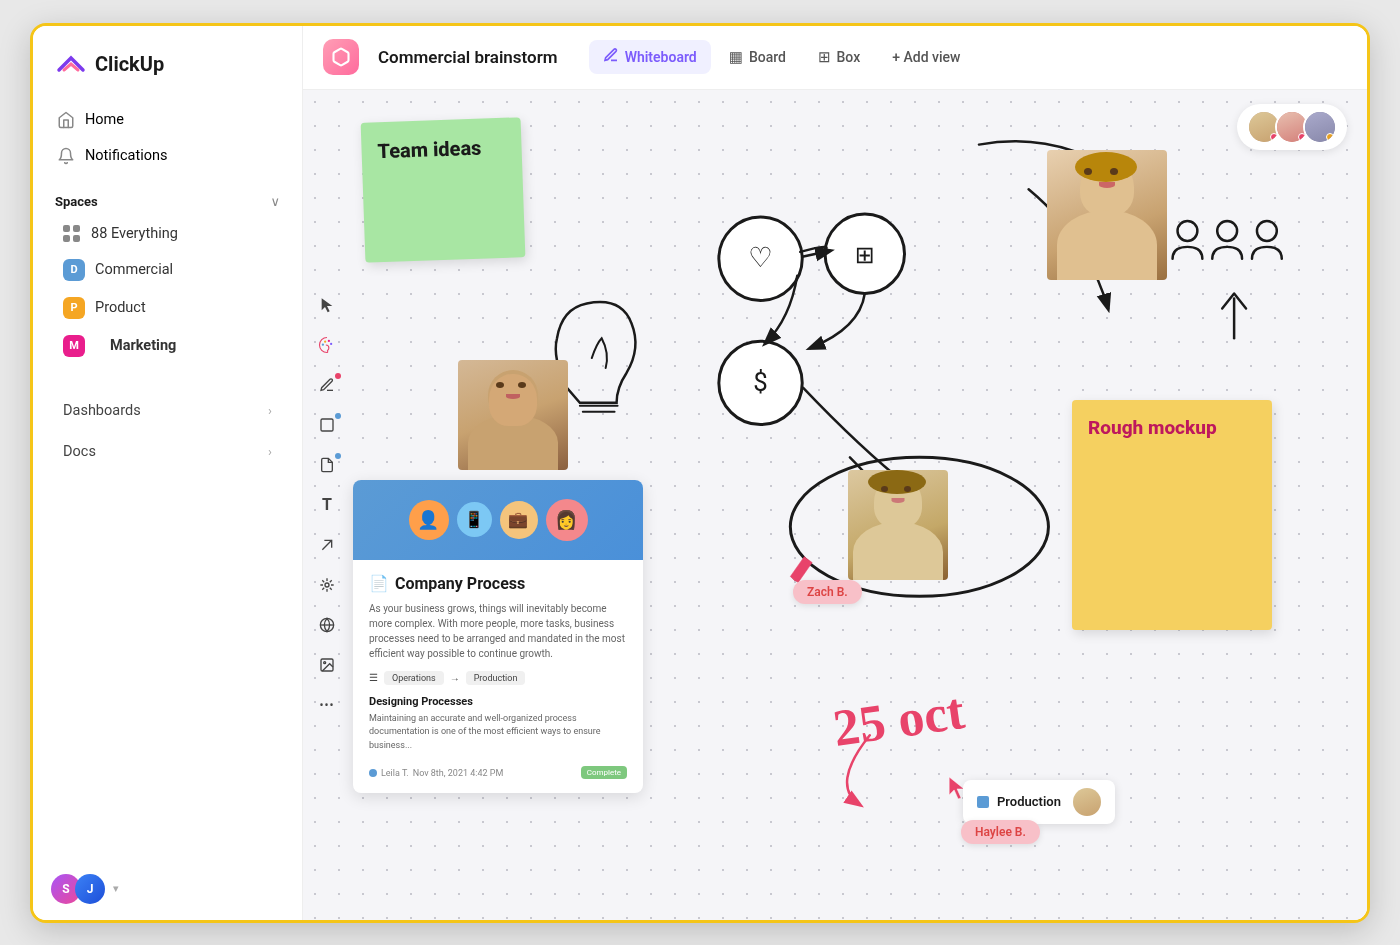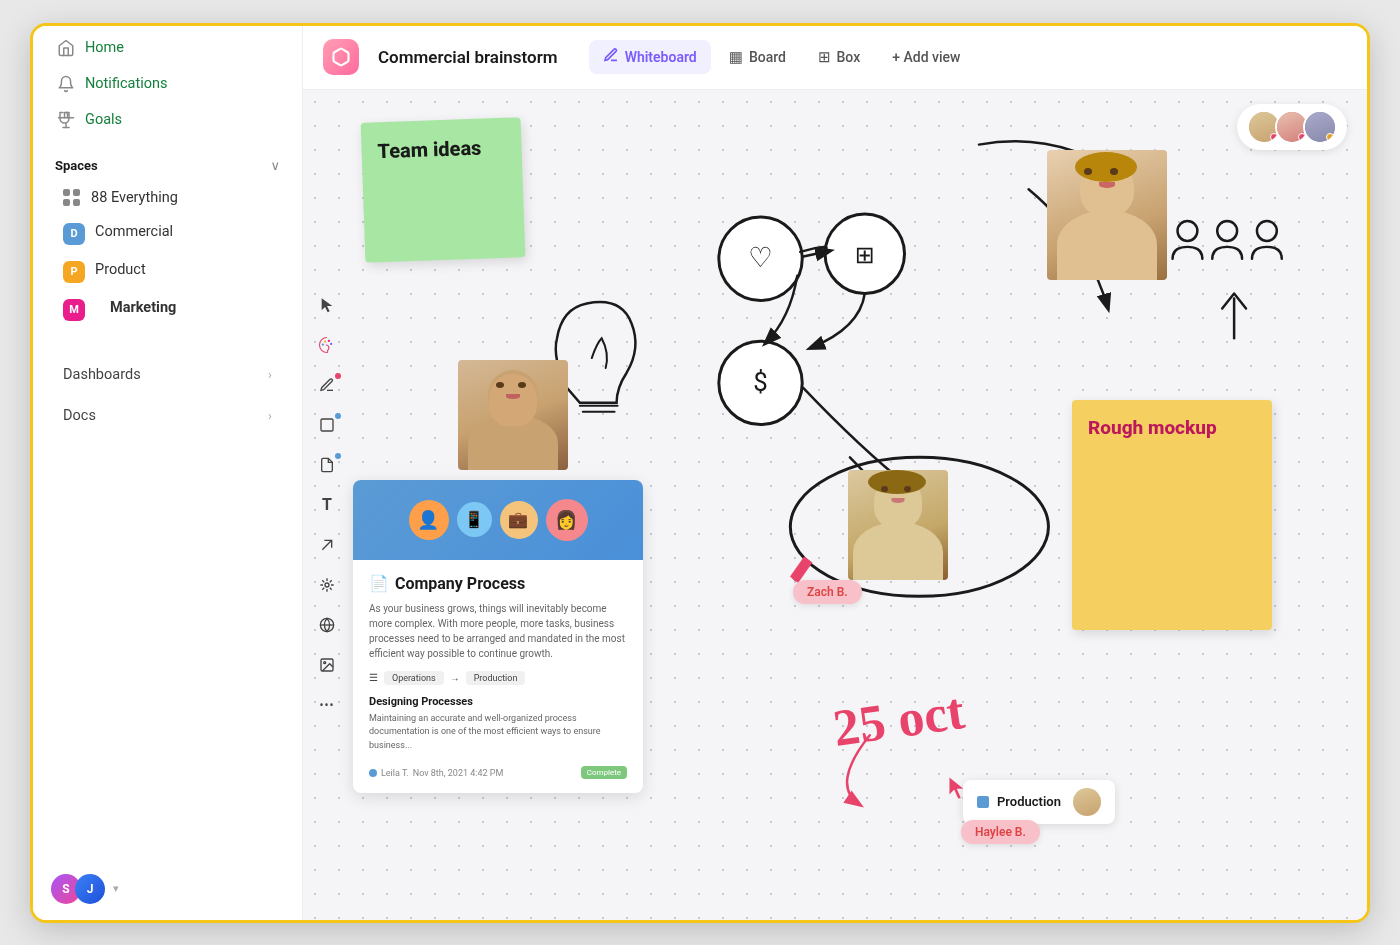--- a/index.html
+++ b/index.html
@@ -50,38 +50,39 @@
     .sidebar-nav {
       padding: 4px 12px;
     }
     .nav-item {
       display: flex;
       align-items: center;
       gap: 10px;
       padding: 9px 12px;
       border-radius: 8px;
       cursor: pointer;
-      color: #15803d;
+      color: #000000;
       font-size: 14.5px;
       transition: background 0.15s;
     }
     .spaces-header {
       display: flex;
       align-items: flex-start;
       justify-content: space-between;
       padding: 16px 22px 8px 22px;
     }
     .spaces-title {
       font-size: 13px;
       font-weight: 700;
       color: #1a1a1a;
     }
     .spaces-chevron { color: #888; font-size: 13px; cursor: pointer; }
     .space-item {
       display: flex;
+      align-items: center;
       gap: 10px;
       padding: 8px 22px;
       cursor: pointer;
       border-radius: 8px;
       font-size: 14.5px;
       color: #333;
       transition: background 0.15s;
       margin: 0 8px;
     }
     .space-badge {
@@ -440,45 +441,43 @@
       font-weight: 600;
       color: #1a1a1a;
     }
   </style>
 </head>
 <body>
 
 <div class="app-container">
 
   <div class="sidebar">
+    <div class="sidebar-logo">
+      <svg class="logo-icon" viewBox="0 0 32 32" fill="none">
+        <path d="M4 22 L16 10 L28 22" stroke="#7c3aed" stroke-width="3.5" stroke-linecap="round" fill="none"></path>
+        <path d="M4 22 L16 14 L28 22" fill="none"></path>
+        <path d="M9 22 L16 16 L23 22" stroke="#ff6b9d" stroke-width="3" stroke-linecap="round" fill="none"></path>
+      </svg>
+      <span class="logo-text">ClickUp</span>
+    </div>
 
     <div class="sidebar-nav">
       <div class="nav-item">
         <svg width="18" height="18" viewBox="0 0 24 24" fill="none" stroke="#888" stroke-width="2" stroke-linecap="round" stroke-linejoin="round">
           <path d="M3 9l9-7 9 7v11a2 2 0 0 1-2 2H5a2 2 0 0 1-2-2z"></path>
           <polyline points="9 22 9 12 15 12 15 22"></polyline>
         </svg>
         <span>Home</span>
       </div>
       <div class="nav-item">
         <svg width="18" height="18" viewBox="0 0 24 24" fill="none" stroke="#888" stroke-width="2" stroke-linecap="round" stroke-linejoin="round">
           <path d="M18 8A6 6 0 0 0 6 8c0 7-3 9-3 9h18s-3-2-3-9"></path>
           <path d="M13.73 21a2 2 0 0 1-3.46 0"></path>
         </svg>
         <span>Notifications</span>
-      </div>
-      <div class="nav-item">
-        <svg width="18" height="18" viewBox="0 0 24 24" fill="none" stroke="#888" stroke-width="2" stroke-linecap="round" stroke-linejoin="round">
-          <polyline points="14 9 14 2 10 2 10 9"></polyline>
-          <path d="M2 9h20"></path>
-          <path d="M8 2H4v8c0 3.3 2.7 6 6 6s6-2.7 6-6V2h-4"></path>
-          <line x1="12" y1="17" x2="12" y2="22"></line>
-          <line x1="8" y1="22" x2="16" y2="22"></line>
-        </svg>
-        <span>Goals</span>
       </div>
     </div>
 
     <div class="spaces-header">
       <span class="spaces-title">Spaces</span>
       <span class="spaces-chevron">∨</span>
     </div>
 
     <div class="space-item">
       <div class="everything-icon">

